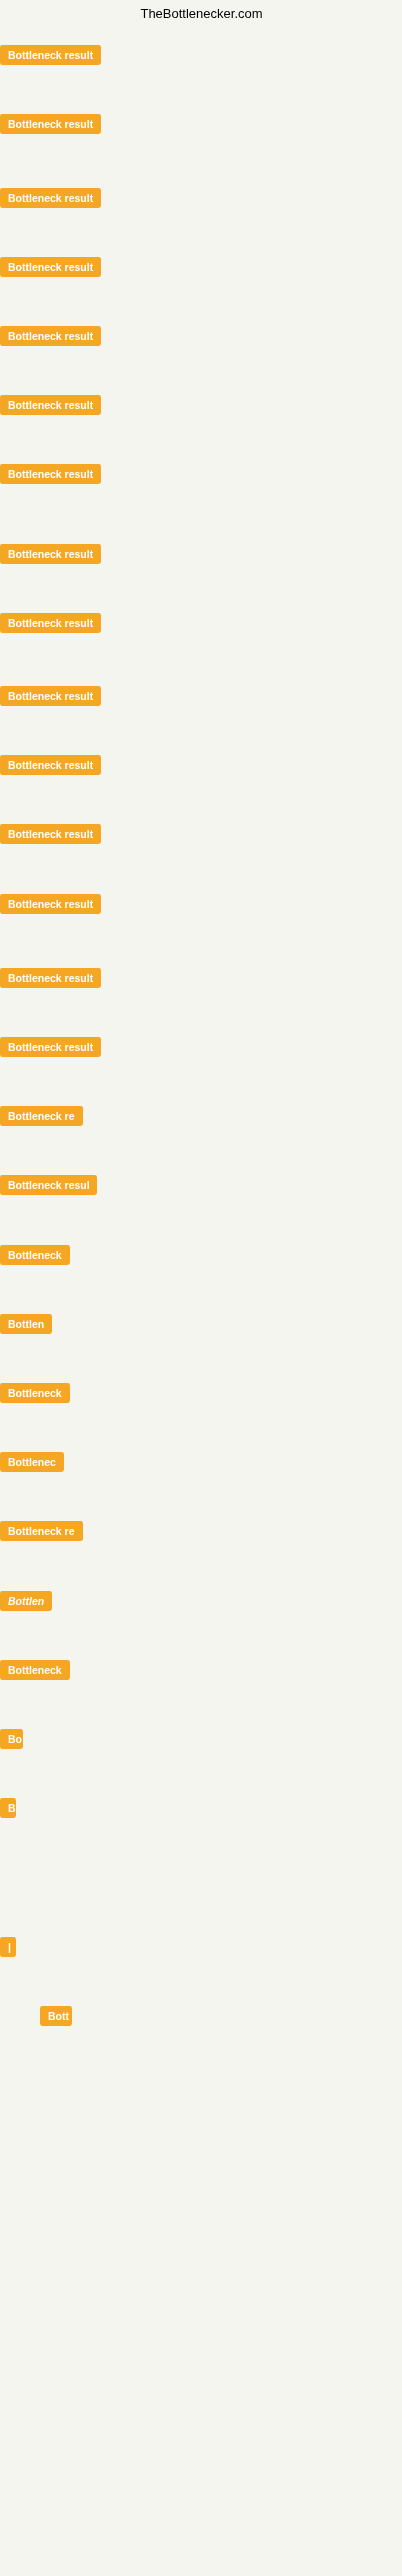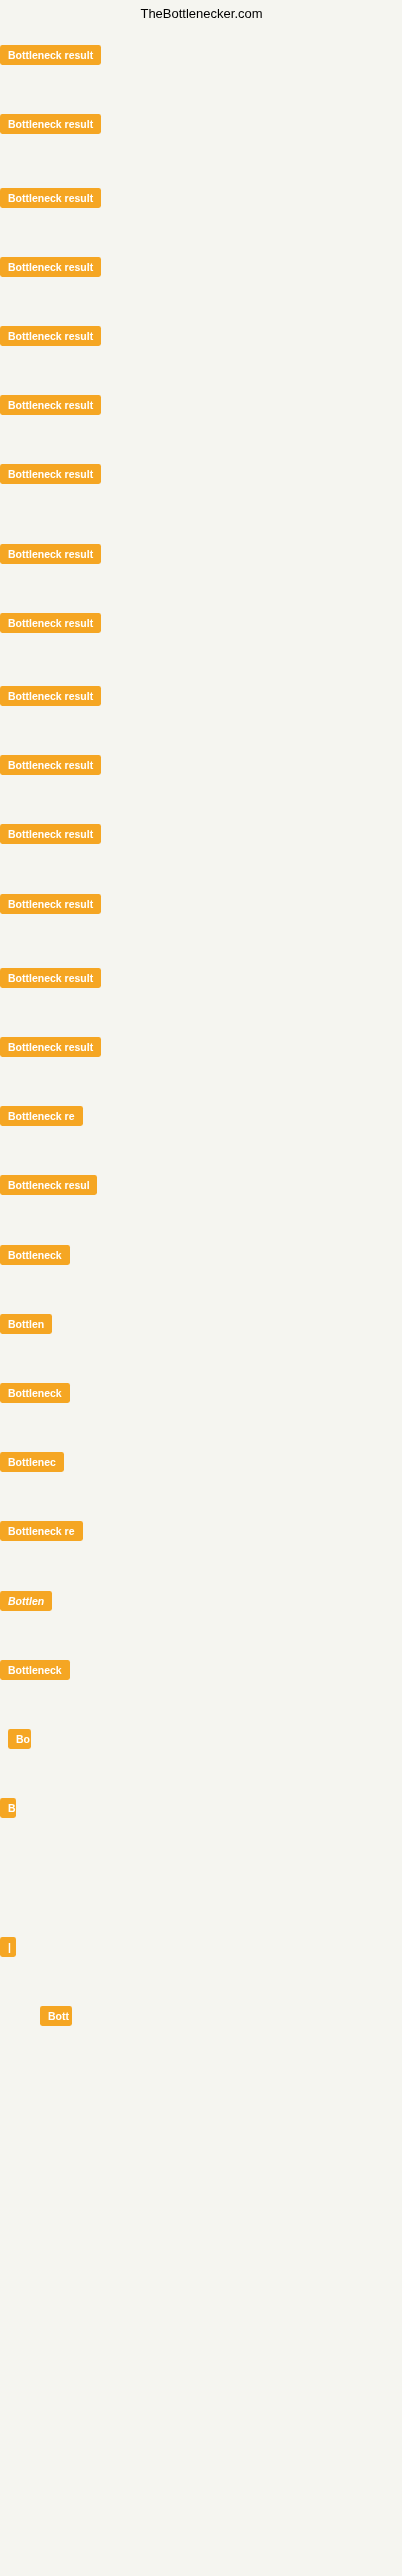--- a/index.html
+++ b/index.html
@@ -66,18 +66,18 @@
     <div class="row" style="top: 1037px; left: 0px;"><span class="bottleneck-badge" style="max-width: 140px;">Bottleneck result</span></div>
     <div class="row" style="top: 1106px; left: 0px;"><span class="bottleneck-badge" style="max-width: 89px;">Bottleneck re</span></div>
     <div class="row" style="top: 1175px; left: 0px;"><span class="bottleneck-badge" style="max-width: 97px;">Bottleneck resul</span></div>
     <div class="row" style="top: 1245px; left: 0px;"><span class="bottleneck-badge" style="max-width: 72px;">Bottleneck</span></div>
     <div class="row" style="top: 1314px; left: 0px;"><span class="bottleneck-badge" style="max-width: 60px;">Bottlen</span></div>
     <div class="row" style="top: 1383px; left: 0px;"><span class="bottleneck-badge" style="max-width: 72px;">Bottleneck</span></div>
     <div class="row" style="top: 1452px; left: 0px;"><span class="bottleneck-badge" style="max-width: 68px; text-align: center;">Bottlenec</span></div>
     <div class="row" style="top: 1521px; left: 0px;"><span class="bottleneck-badge" style="max-width: 89px;">Bottleneck re</span></div>
     <div class="row" style="top: 1591px; left: 0px;"><span class="bottleneck-badge" style="max-width: 56px; font-style: italic;">Bottlen</span></div>
     <div class="row" style="top: 1660px; left: 0px;"><span class="bottleneck-badge" style="max-width: 72px;">Bottleneck</span></div>
-    <div class="row" style="top: 1729px; left: 0px;"><span class="bottleneck-badge" style="max-width: 22.5px; margin-left: 8px;">Bo</span></div>
+    <div class="row" style="top: 1729px; left: 0px;"><span class="bottleneck-badge" style="max-width: 22.5px;">Bo</span></div>
     <div class="row" style="top: 1798px; left: 0px;"><span class="bottleneck-badge" style="max-width: 11.3px;">B</span></div>
     <div class="row" style="top: 1937px; left: 0px;"><span class="bottleneck-badge" style="max-width: 6.4px;">|</span></div>
     <div class="row" style="top: 2006px; left: 0px;"><span class="bottleneck-badge" style="max-width: 32px; margin-left: 40px;">Bott</span></div>
   </div>
 
 
 </body></html>

